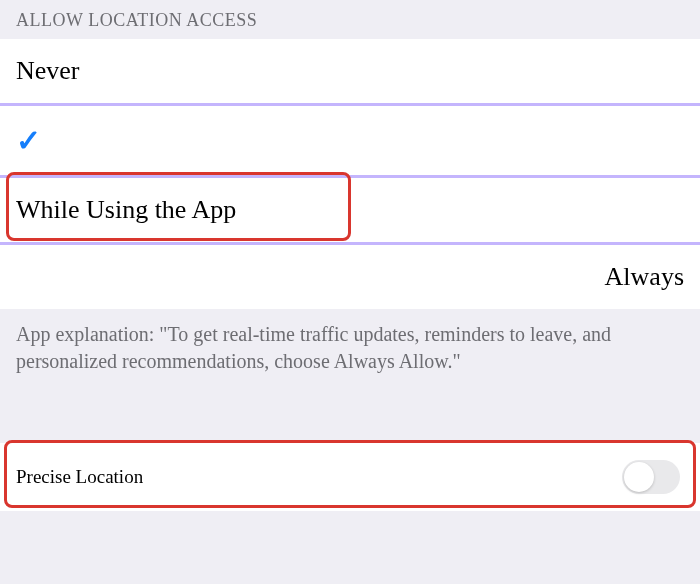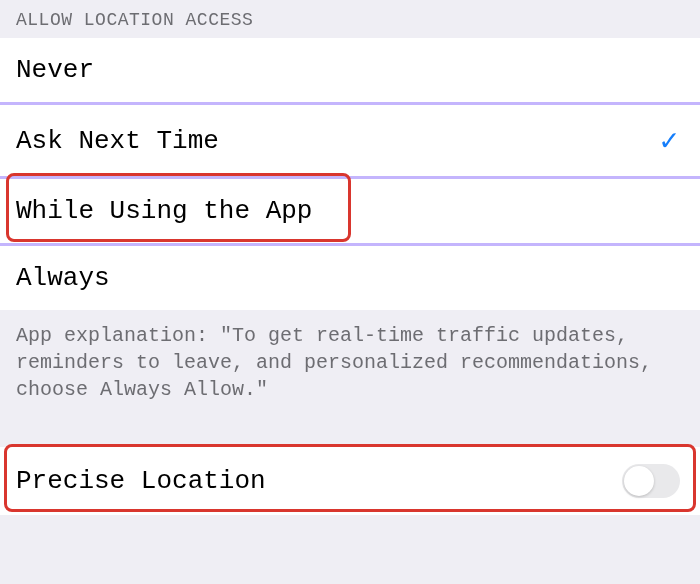--- a/index.html
+++ b/index.html
@@ -1,19 +1,19 @@
 <!DOCTYPE html>
 <html><head>
   <meta charset="utf-8">
   <style>
     * {
       margin: 0;
       padding: 0;
       box-sizing: border-box;
-      font-family: Liberation Mono, monospace;
+      font-family: Liberation Serif, serif;
     }
     body {
       width: 700px;
       height: 584px;
       background: #efeef4;
       overflow: hidden;
     }
     .section-header {
       padding: 10px 16px 8px 16px;
       font-size: 18px;
@@ -30,20 +30,21 @@
       align-items: center;
       padding: 17px 16px;
       font-size: 26px;
       font-weight: 400;
       color: #000000;
       border-bottom: 3px solid #c4b5fd;
       background: #ffffff;
     }
     .list-item:last-child {
       border-bottom: none;
+      text-align: right;
     }
     .list-item .label {
       flex: 1;
     }
     .checkmark {
       color: #157efb;
       font-size: 30px;
       font-weight: 600;
       margin-right: 6px;
     }
@@ -64,25 +65,25 @@
       padding: 12px 16px;
       font-size: 20px;
       color: #6d6d72;
       line-height: 1.35;
     }
     .toggle-row {
       position: relative;
       display: flex;
       align-items: center;
       padding: 17px 16px;
-      font-size: 26px;
+      font-size: 19px;
       font-weight: 400;
       color: #000000;
       background: #ffffff;
-      margin-top: 32px;
+      margin-top: 56px;
     }
     .highlight-2 {
       top: -3px;
       left: 4px;
       width: 692px;
       height: 68px;
     }
     .toggle {
       width: 58px;
       height: 34px;
@@ -112,21 +113,20 @@
 </head>
 <body>
 
 <div class="section-header">ALLOW LOCATION ACCESS</div>
 
 <div class="list">
   <div class="list-item">
     <span class="label">Never</span>
   </div>
   <div class="list-item">
-    <span class="label">Ask Next Time</span>
     <span class="checkmark">✓</span>
   </div>
   <div class="list-item item-with-highlight">
     <div class="highlight-box highlight-1"></div>
     <span class="label">While Using the App</span>
   </div>
   <div class="list-item">
     <span class="label">Always</span>
   </div>
 </div>

